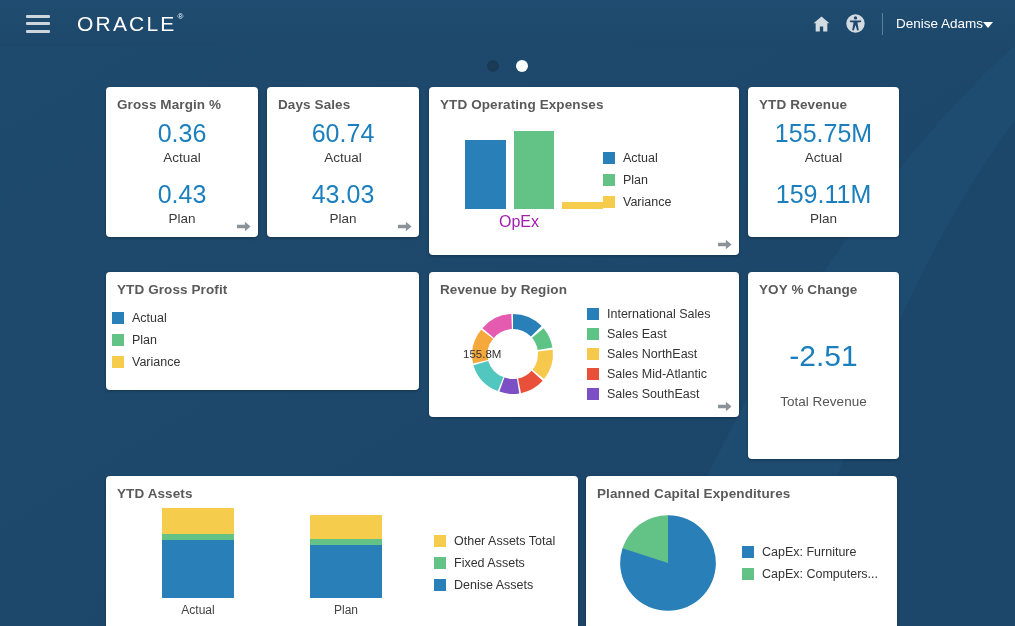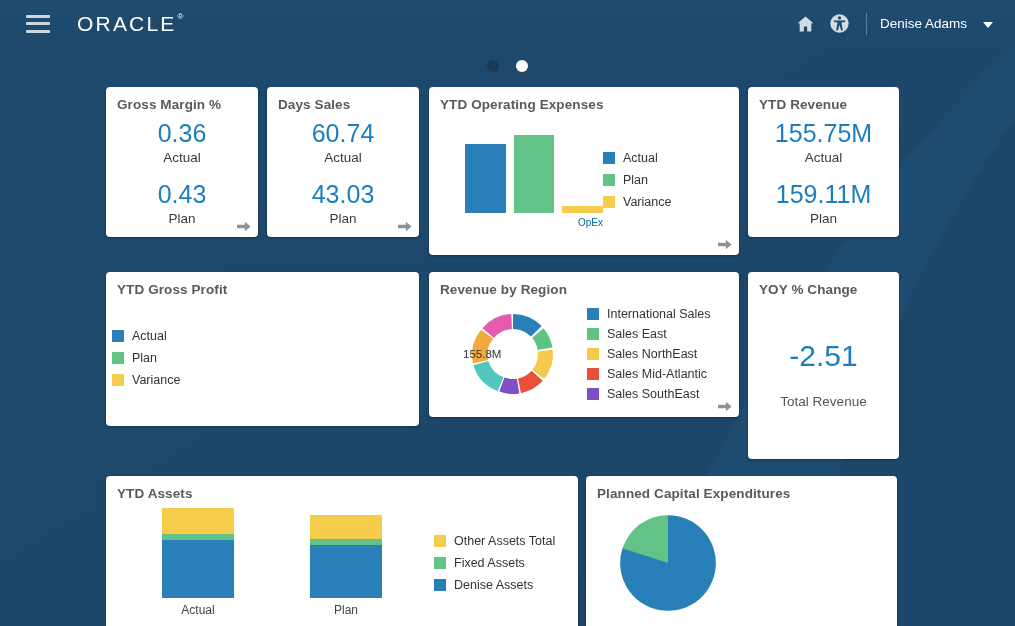--- a/index.html
+++ b/index.html
@@ -60,21 +60,21 @@
     width: 34px; height: 34px;
     display: flex; align-items: center; justify-content: center;
     cursor: pointer;
   }
   .divider-v {
     width: 1px; height: 22px;
     background: #5d7f99;
     margin: 0 13px 0 9px;
   }
   .user-menu {
-    display: flex; align-items: center; gap: 16px;
+    display: flex; align-items: center; gap: 0;
     color: #ffffff; font-size: 13.5px;
     cursor: pointer; white-space: nowrap;
     padding-right: 4px;
   }
   .caret-down {
     width: 0; height: 0;
     border-left: 5px solid transparent;
     border-right: 5px solid transparent;
     border-top: 6px solid #ffffff;
     margin-top: 2px;
@@ -162,21 +162,21 @@
     flex: 1 1 auto;
   }
   .legend.tight { gap: 6px; }
   .legend-item { display: flex; align-items: center; gap: 8px; }
   .legend-swatch { width: 12px; height: 12px; flex: 0 0 auto; }
   .legend-label {
     font-size: 12.5px; color: #333; white-space: nowrap;
   }
 
   .axis-label {
-    text-align: right; font-size: 10px; color: #0369a1;
+    text-align: center; font-size: 16px; color: #a21caf;
     margin-top: 4px;
   }
   .bars { display: flex; align-items: flex-end; }
   .bar { }
 
   .donut-center-text {
     position: absolute; left: 0; right: 0;
     text-align: left; font-size: 11.5px; color: #333;
   }
 </style>
@@ -316,21 +316,21 @@
         <div class="kpi-label">Actual</div>
         <div class="kpi-gap"></div>
         <div class="kpi-value">159.11M</div>
         <div class="kpi-label">Plan</div>
       </div>
     </div>
   </div>
 
   <div class="row">
 
-    <div class="card" style="width:313px;height:154px;margin-right:10px;">
+    <div class="card" style="width:313px;height:118px;margin-right:10px;">
       <div class="card-title">YTD Gross Profit</div>
       <div class="chart-body">
 
 
         <div class="legend">
           <div class="legend-item">
             <span class="legend-swatch" style="background:#2980b9;"></span>
             <span class="legend-label">Actual</span>
           </div>
           <div class="legend-item">
@@ -456,17 +456,27 @@
           <svg width="104" height="104" viewBox="0 0 100 100" style="margin-left:24px;display:block;">
             <g transform="translate(50,50)">
 
               <path d="M 0 -46 A 46 46 0 1 1 -43.74 -14.21 Z" fill="#2980b9"></path>
 
               <path d="M -43.74 -14.21 A 46 46 0 0 1 0 -46 L 0 0 Z" fill="#63c286"></path>
             </g>
           </svg>
         </div>
 
+        <div class="legend">
+          <div class="legend-item">
+            <span class="legend-swatch" style="background:#2980b9;"></span>
+            <span class="legend-label">CapEx: Furniture</span>
+          </div>
+          <div class="legend-item">
+            <span class="legend-swatch" style="background:#63c286;"></span>
+            <span class="legend-label">CapEx: Computers...</span>
+          </div>
+        </div>
       </div>
     </div>
   </div>
 
 </div>
 
 </body></html>

